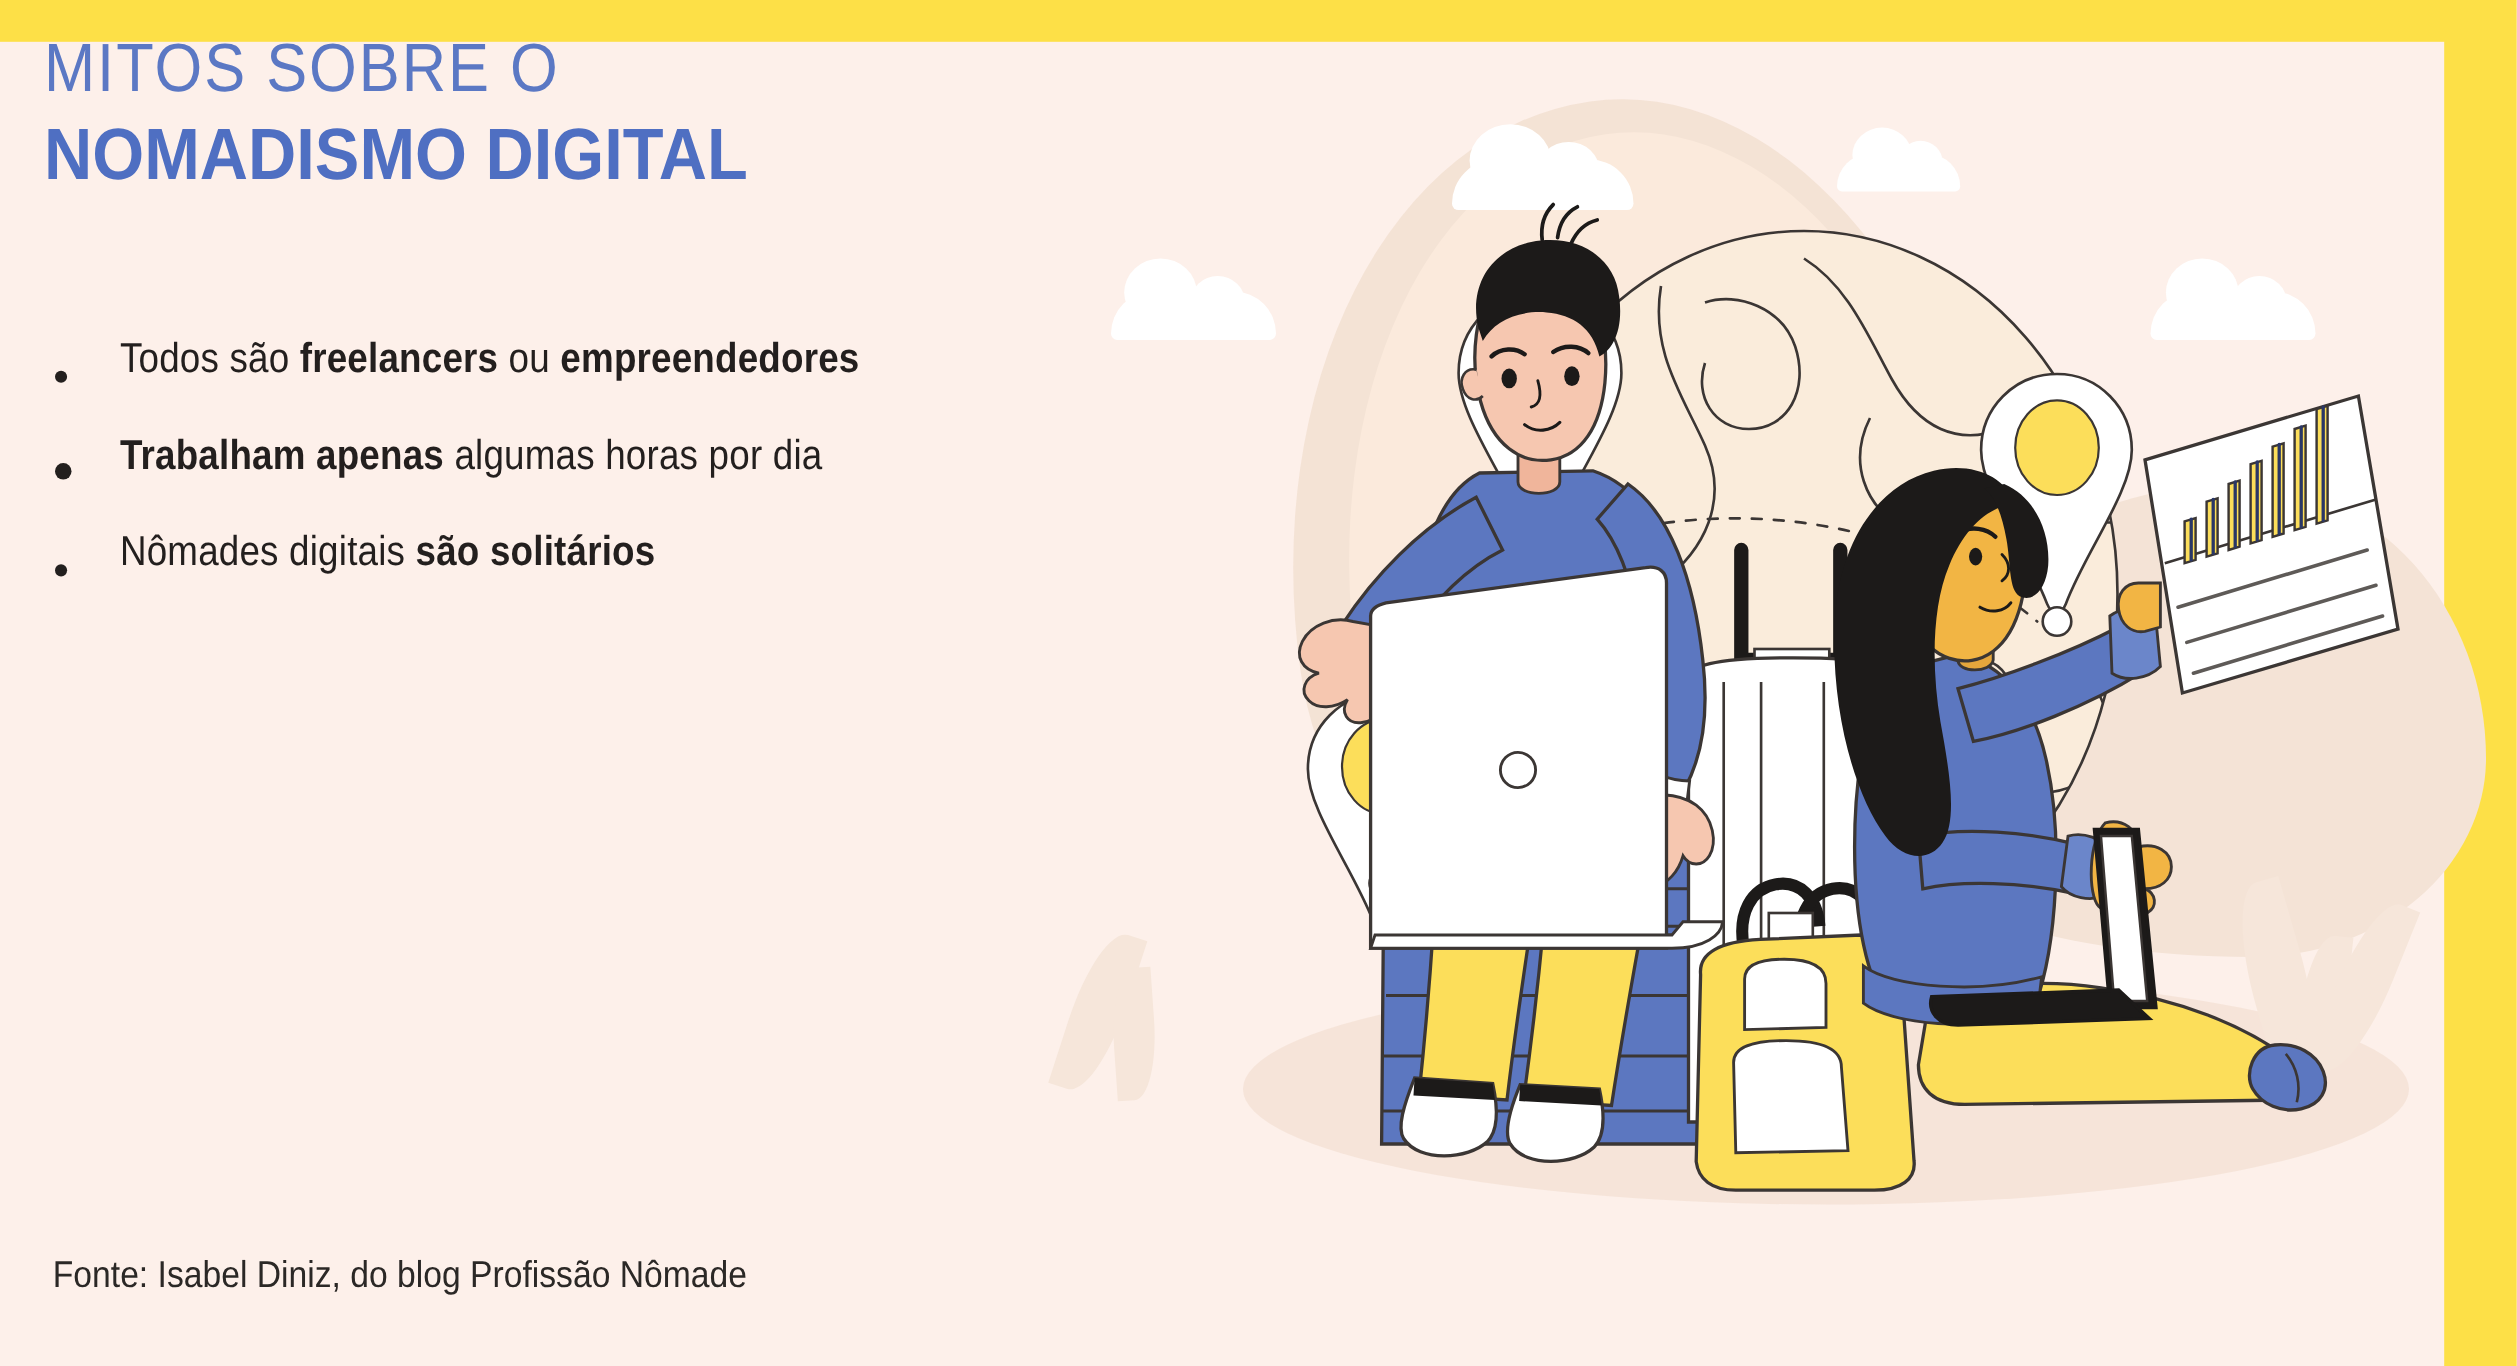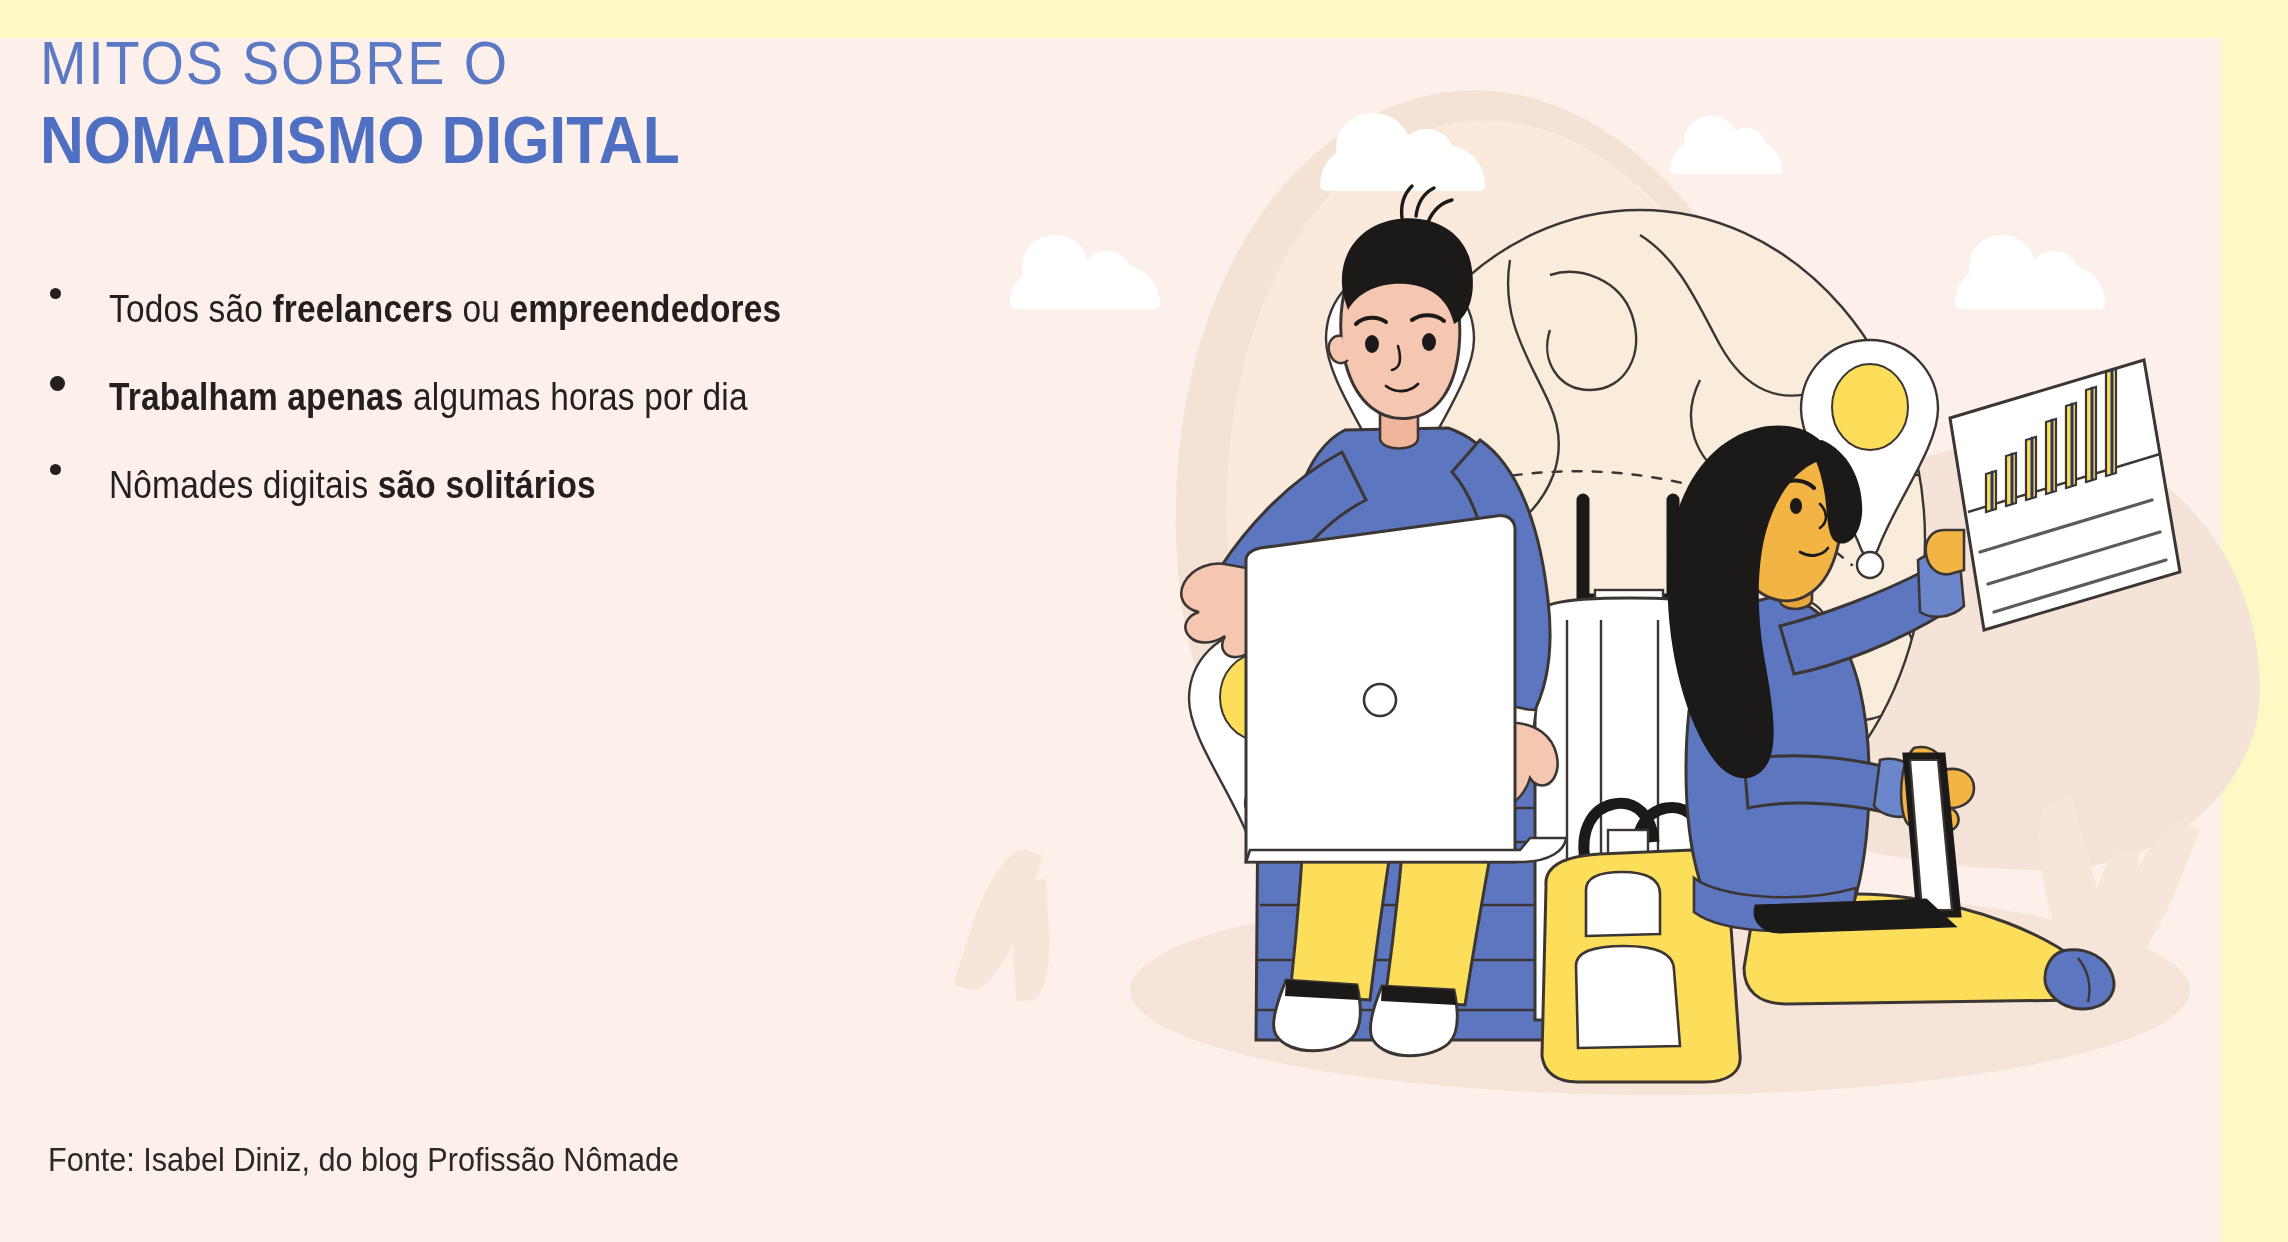--- a/index.html
+++ b/index.html
@@ -6,21 +6,21 @@
   * { margin:0; padding:0; box-sizing:border-box; }
   html,body{
     width:2288px; height:1242px;
     background:#FDF4EC;
     font-family:"Liberation Sans", sans-serif;
     overflow:hidden;
   }
   .canvas{
     position:relative;
     width:2288px; height:1242px;
-    background:#fef9c3;
+    background:#fde047;
     overflow:hidden;
   }
 
   
   .bg-panel{
     position:absolute; left:0; top:38px;
     width:2222px; height:1204px;
     background:#FDF0EA;
   }
   .bg-blob-a{
@@ -98,21 +98,21 @@
     color:#4F6FC2; line-height:1.15; margin-top:6px;
     transform:scaleX(.92); transform-origin:left center;
   }
 
   
   .bullet-list{
     position:absolute; left:40px; top:288px;
     width:1020px;
   }
   .bullet-row{
-    display:flex; align-items:flex-start;
+    display:flex; align-items:flex-end;
     height:60px; margin-bottom:28px;
   }
   .bullet-dot{
     flex:0 0 auto;
     width:11px; height:11px; border-radius:50%;
     background:#231F1E;
     margin-left:10px; margin-right:48px;
   }
   .bullet-row.strong .bullet-dot{ width:15px; height:15px; margin-right:44px; }
   .bullet-text{

